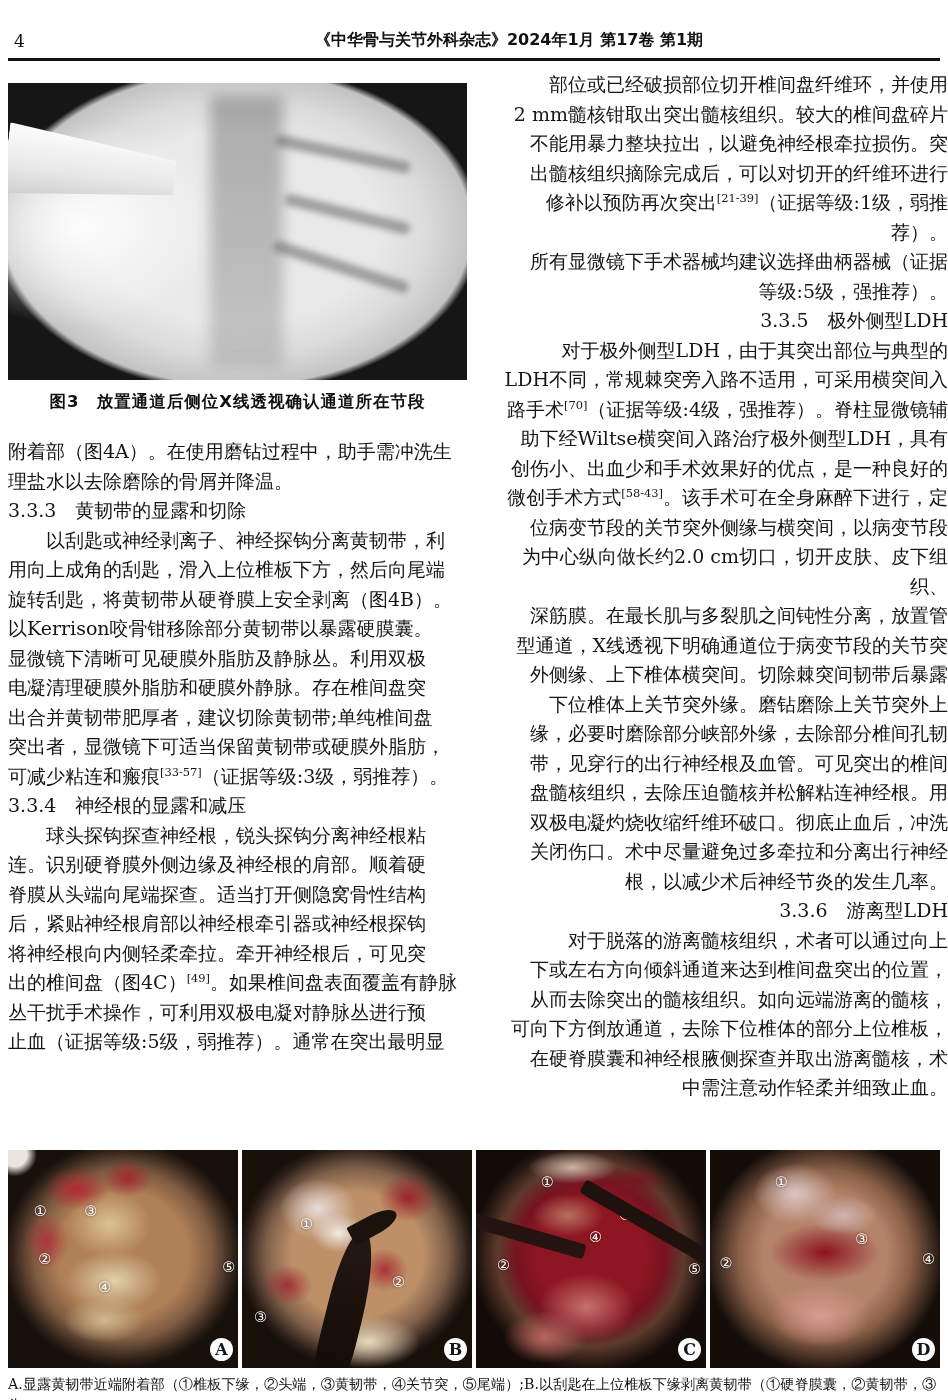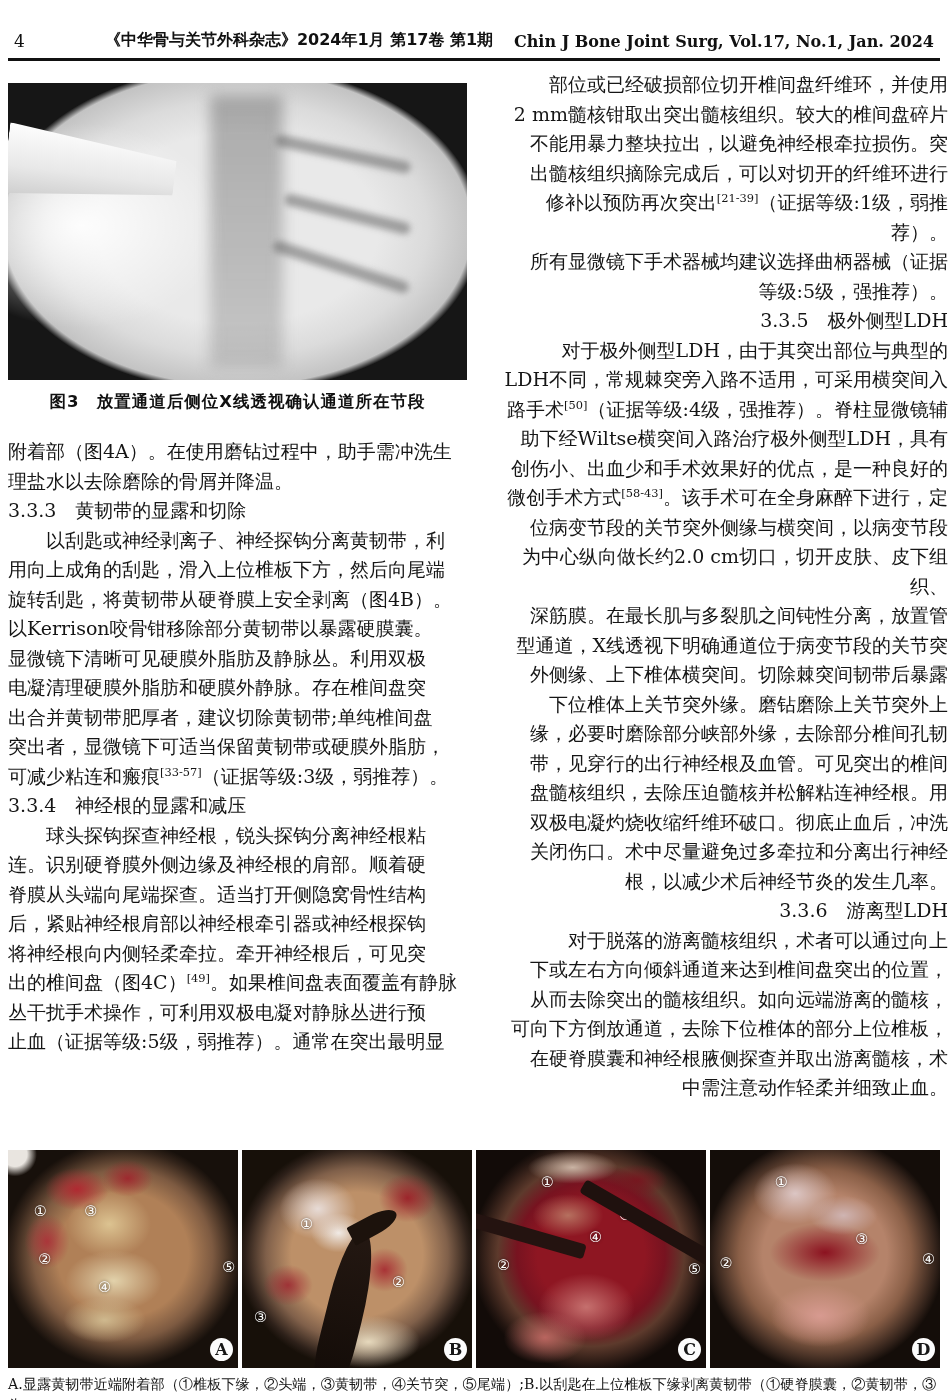--- a/index.html
+++ b/index.html
@@ -94,21 +94,20 @@
   .fig4-caption{margin-top:6px;font-size:14.2px;line-height:21.5px;white-space:pre-wrap;color:#151515;}
 </style>
 </head>
 <body>
 
 <div class="page">
 
   <header>
     <span class="page-num">4</span>
     <span class="j-cn">《中华骨与关节外科杂志》2024年1月 第17卷 第1期</span>
-    <span class="j-en">Chin J Bone Joint Surg, Vol.17, No.1, Jan. 2024</span>
   </header>
   <div class="header-rule"></div>
 
   <div class="columns">
     <div class="col-left">
       <figure>
         <div class="xray">
           <div class="spine"></div>
           <div class="xband xb1"></div>
           <div class="xband xb2"></div>
@@ -143,21 +142,21 @@
       <div class="body-text">部位或已经破损部位切开椎间盘纤维环，并使用
 2 mm髓核钳取出突出髓核组织。较大的椎间盘碎片
 不能用暴力整块拉出，以避免神经根牵拉损伤。突
 出髓核组织摘除完成后，可以对切开的纤维环进行
 修补以预防再次突出<sup>[21-39]</sup>（证据等级:1级，弱推荐）。
 所有显微镜下手术器械均建议选择曲柄器械（证据
 等级:5级，强推荐）。
 3.3.5　极外侧型LDH
 　　对于极外侧型LDH，由于其突出部位与典型的
 LDH不同，常规棘突旁入路不适用，可采用横突间入
-路手术<sup>[50]</sup>（证据等级:4级，强推荐）。脊柱显微镜辅
+路手术<sup>[70]</sup>（证据等级:4级，强推荐）。脊柱显微镜辅
 助下经Wiltse横突间入路治疗极外侧型LDH，具有
 创伤小、出血少和手术效果好的优点，是一种良好的
 微创手术方式<sup>[58-43]</sup>。该手术可在全身麻醉下进行，定
 位病变节段的关节突外侧缘与横突间，以病变节段
 为中心纵向做长约2.0 cm切口，切开皮肤、皮下组织、
 深筋膜。在最长肌与多裂肌之间钝性分离，放置管
 型通道，X线透视下明确通道位于病变节段的关节突
 外侧缘、上下椎体横突间。切除棘突间韧带后暴露
 下位椎体上关节突外缘。磨钻磨除上关节突外上
 缘，必要时磨除部分峡部外缘，去除部分椎间孔韧

